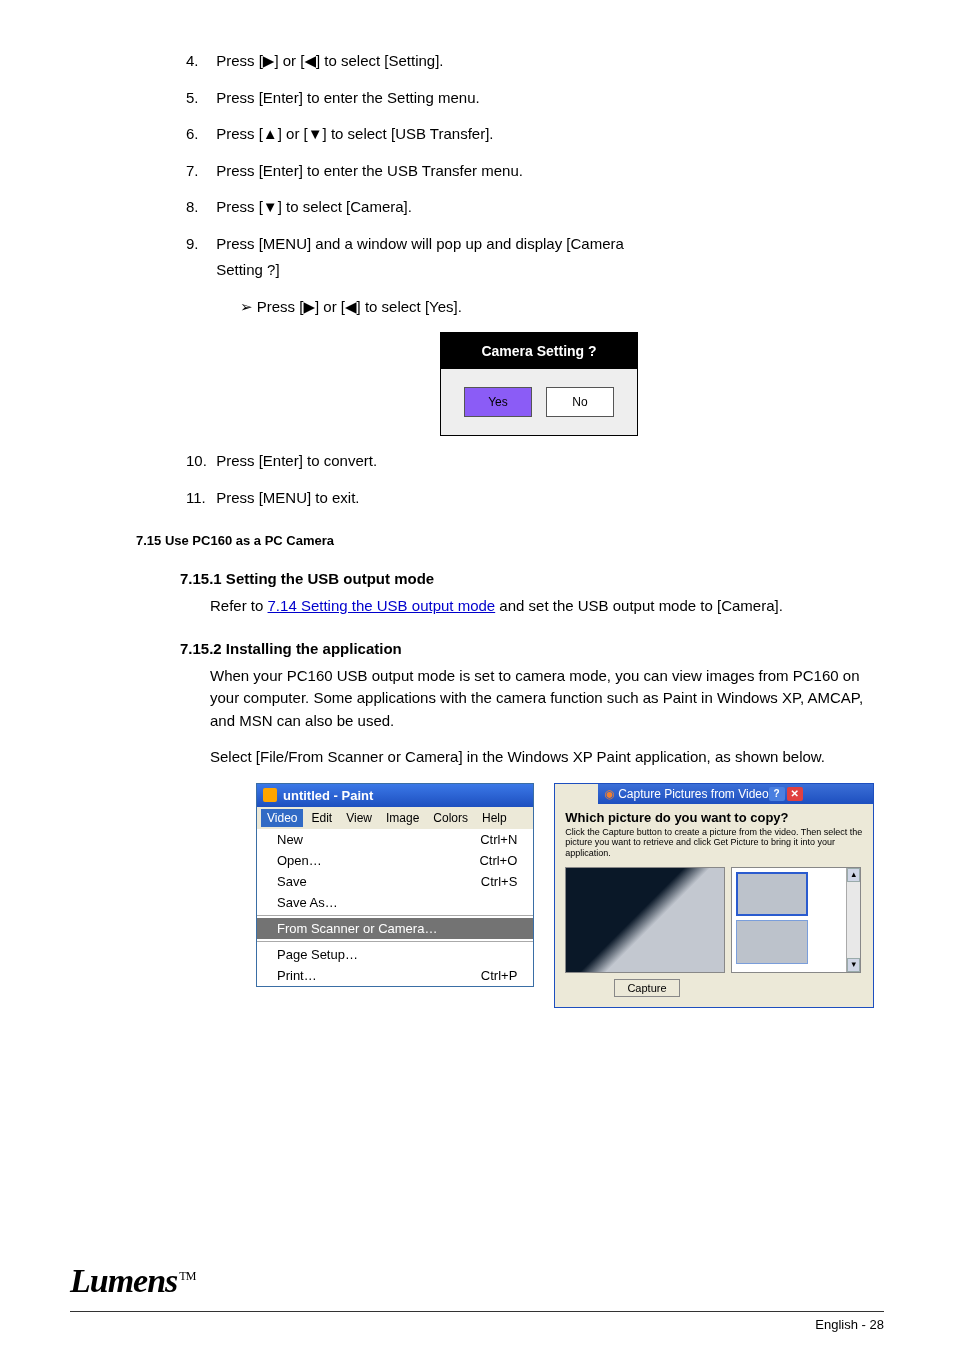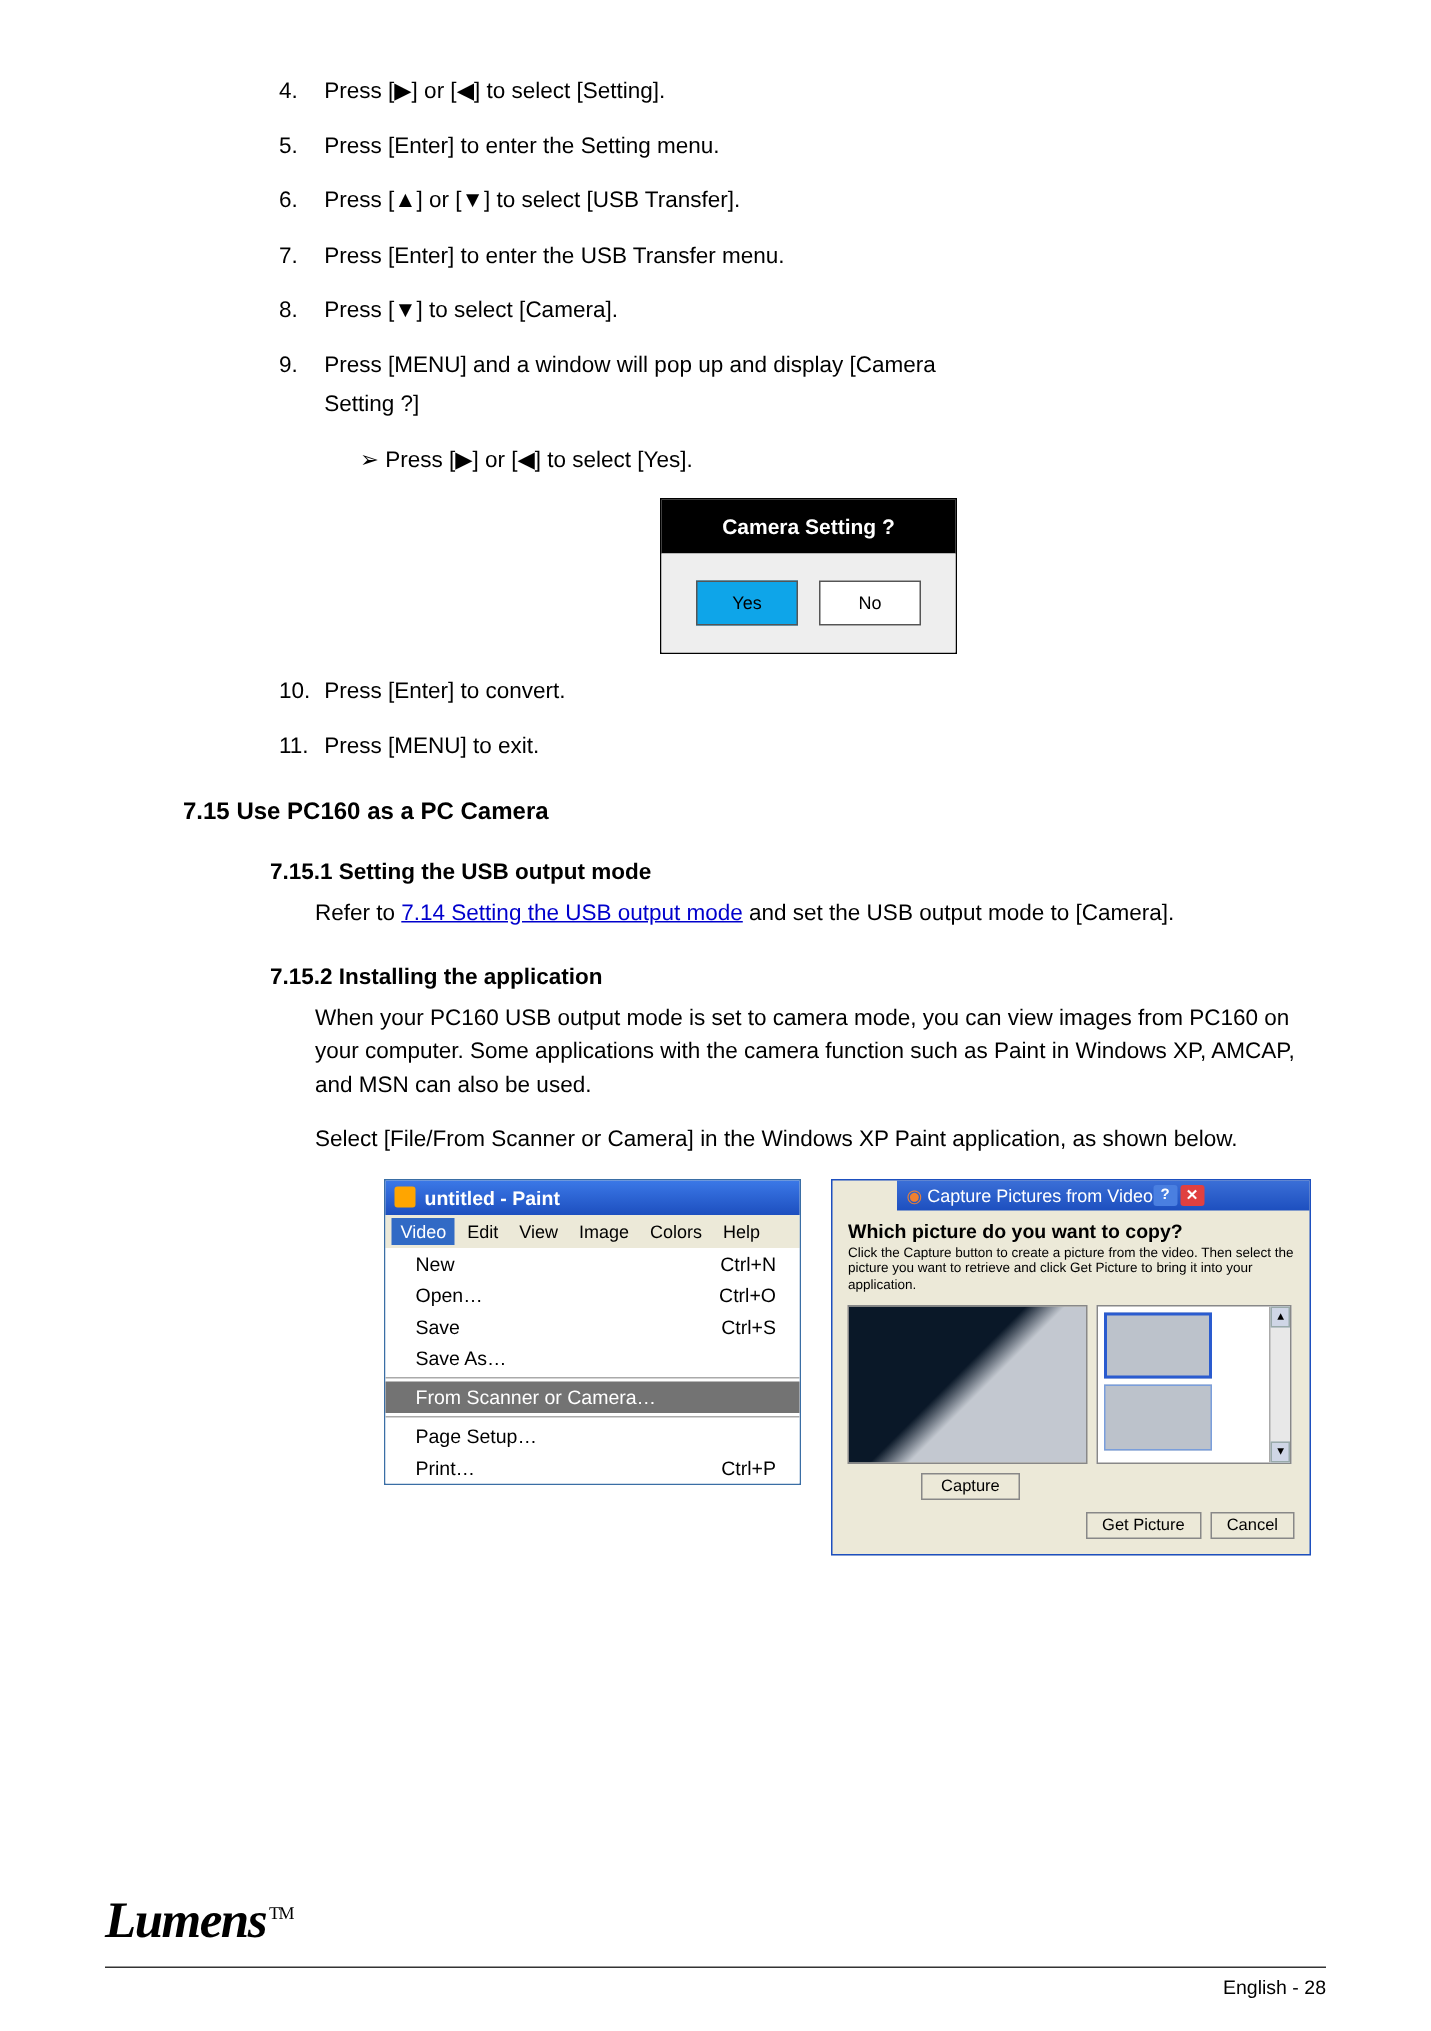--- a/index.html
+++ b/index.html
@@ -12,21 +12,21 @@
     background: #fff;
     position: relative;
   }
   .content { padding: 50px 80px 0 80px; }
   .para { margin-bottom: 14px; line-height: 1.5; }
   .indent-1 { margin-left: 106px; }
   .indent-2 { margin-left: 130px; }
   .indent-3 { margin-left: 160px; }
   .arrow { font-family: Arial, sans-serif; }
   .numlabel { display: inline-block; width: 26px; }
-  .heading { font-weight: bold; margin-top: 24px; margin-left: 42px; font-size: 16px; }
+  .heading { font-weight: bold; margin-top: 24px; margin-left: 56px; font-size: 13px; }
   .subhead1 { font-weight: bold; margin-top: 22px; margin-bottom: 8px; margin-left: 100px; font-size: 15px; }
   .subhead2 { font-weight: bold; margin-top: 22px; margin-bottom: 8px; margin-left: 100px; font-size: 15px; }
   .dialog-wrap { margin: 14px 0 14px 360px; }
   .dialog-box {
     width: 198px;
     border: 1px solid #000;
     background: #fff;
   }
   .dialog-title {
     background: #000;
@@ -46,21 +46,21 @@
   .dialog-btn {
     width: 68px;
     height: 30px;
     border: 1px solid #555;
     font-size: 12px;
     display: flex;
     align-items: center;
     justify-content: center;
     background: #fff;
   }
-  .dialog-btn.selected { background: #0ea5e9; }
+  .dialog-btn.selected { background: #8b5cf6; }
   .link-blue { color: #0000cc; text-decoration: underline; }
   .imgrow { display: flex; gap: 20px; margin: 12px 0 0 176px; align-items: flex-start; }
   
   .paint-win {
     width: 296px;
     border: 1px solid #3a6ea5;
     background: #fff;
     font-family: Tahoma, Arial, sans-serif;
     font-size: 13px;
   }
@@ -308,24 +308,20 @@
               <div class="arr">▴</div>
               <div style="flex:1"></div>
               <div class="arr" style="position:absolute;bottom:0;left:0;right:0;">▾</div>
             </div>
           </div>
         </div>
         <div class="cap-actions1">
           <span style="display:inline-block;width:46px;"></span>
           <span class="btn">Capture</span>
         </div>
-        <div class="cap-actions2">
-          <span class="btn">Get Picture</span>
-          <span class="btn">Cancel</span>
-        </div>
       </div>
     </div>
   </div>
 
 </div>
 
 <div class="footer-logo">
   <span>Lumens</span><sup>TM</sup>
 </div>
 <div class="footer-rule"></div>

